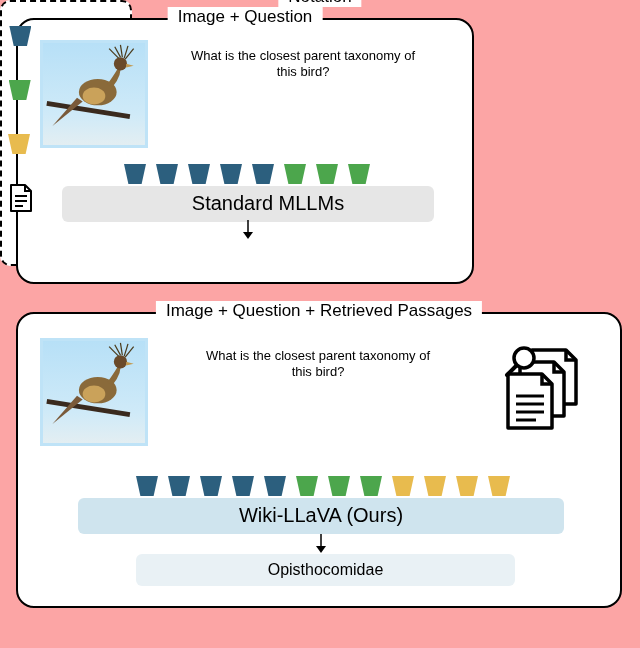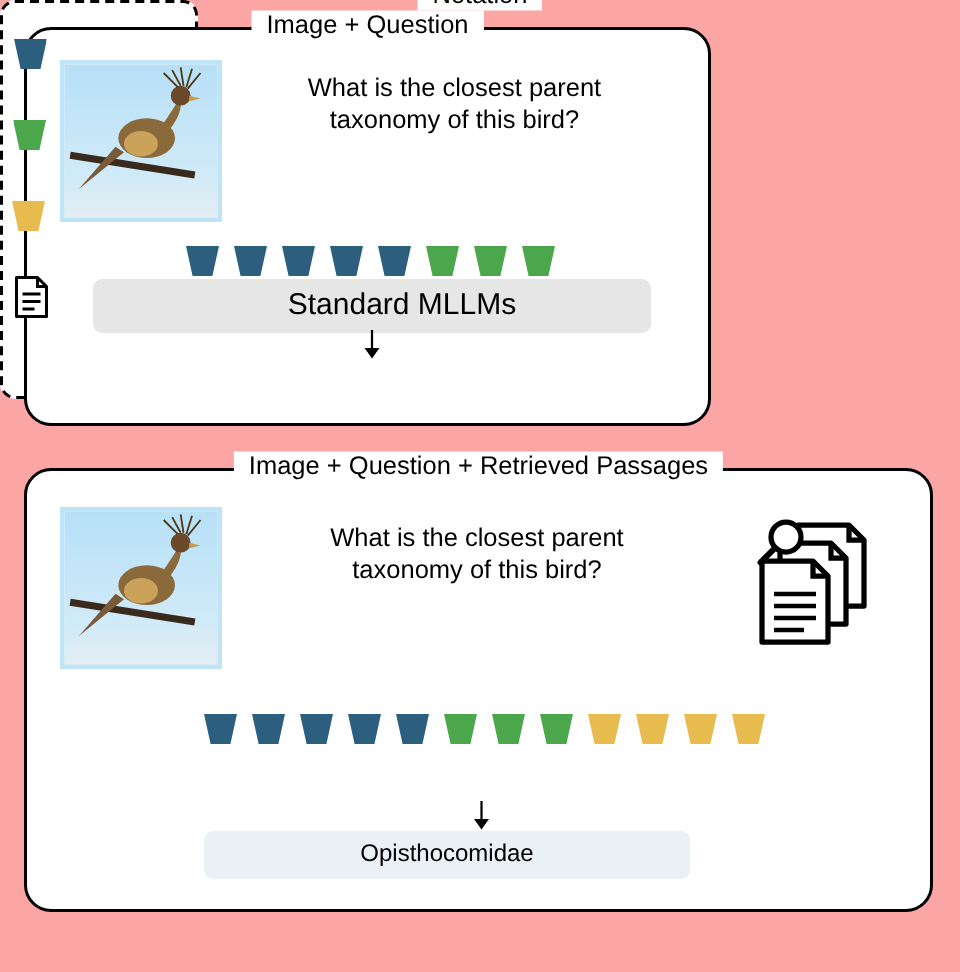--- a/index.html
+++ b/index.html
@@ -56,21 +56,21 @@
     position: absolute;
     width: 108px; height: 108px;
     border: 3px solid #bfe3f7;
     background: linear-gradient(180deg, #b7e0f7 0%, #cfeaf8 70%, #e3eef2 100%);
     overflow: hidden;
   }
   .img-thumb svg { position:absolute; inset:0; }
 
   .question {
     position: absolute;
-    font-size: 17px;
+    font-size: 13px;
     line-height: 1.25;
     text-align: center;
   }
 
   
   .tokens {
     position: absolute;
     display: flex;
     gap: 10px;
     align-items: flex-start;
@@ -292,24 +292,25 @@
         <span class="token visual"></span>
         <span class="token textual"></span>
         <span class="token textual"></span>
         <span class="token textual"></span>
         <span class="token retrieval"></span>
         <span class="token retrieval"></span>
         <span class="token retrieval"></span>
         <span class="token retrieval"></span>
       </div>
 
+    <div class="model" style="left:60px; top:184px; width:486px; background:var(--c-wiki-box);">Wiki-LLaVA (Ours)</div>
 
     <div class="arrow-down" style="top:220px; left:303px;">
       <svg width="16" height="20">
           <line x1="8" y1="0" x2="8" y2="13" stroke="#000" stroke-width="1.5"></line>
           <path d="M3 12 L8 19 L13 12 Z" fill="#000"></path>
         </svg>
     </div>
 
-    <div class="output" style="left:118px; top:240px; width:324px; background:var(--c-wiki-output);">Opisthocomidae</div>
+    <div class="output" style="left:118px; top:240px; width:379px; background:var(--c-wiki-output);">Opisthocomidae</div>
   </div>
 
 </div>
 
 </body></html>

